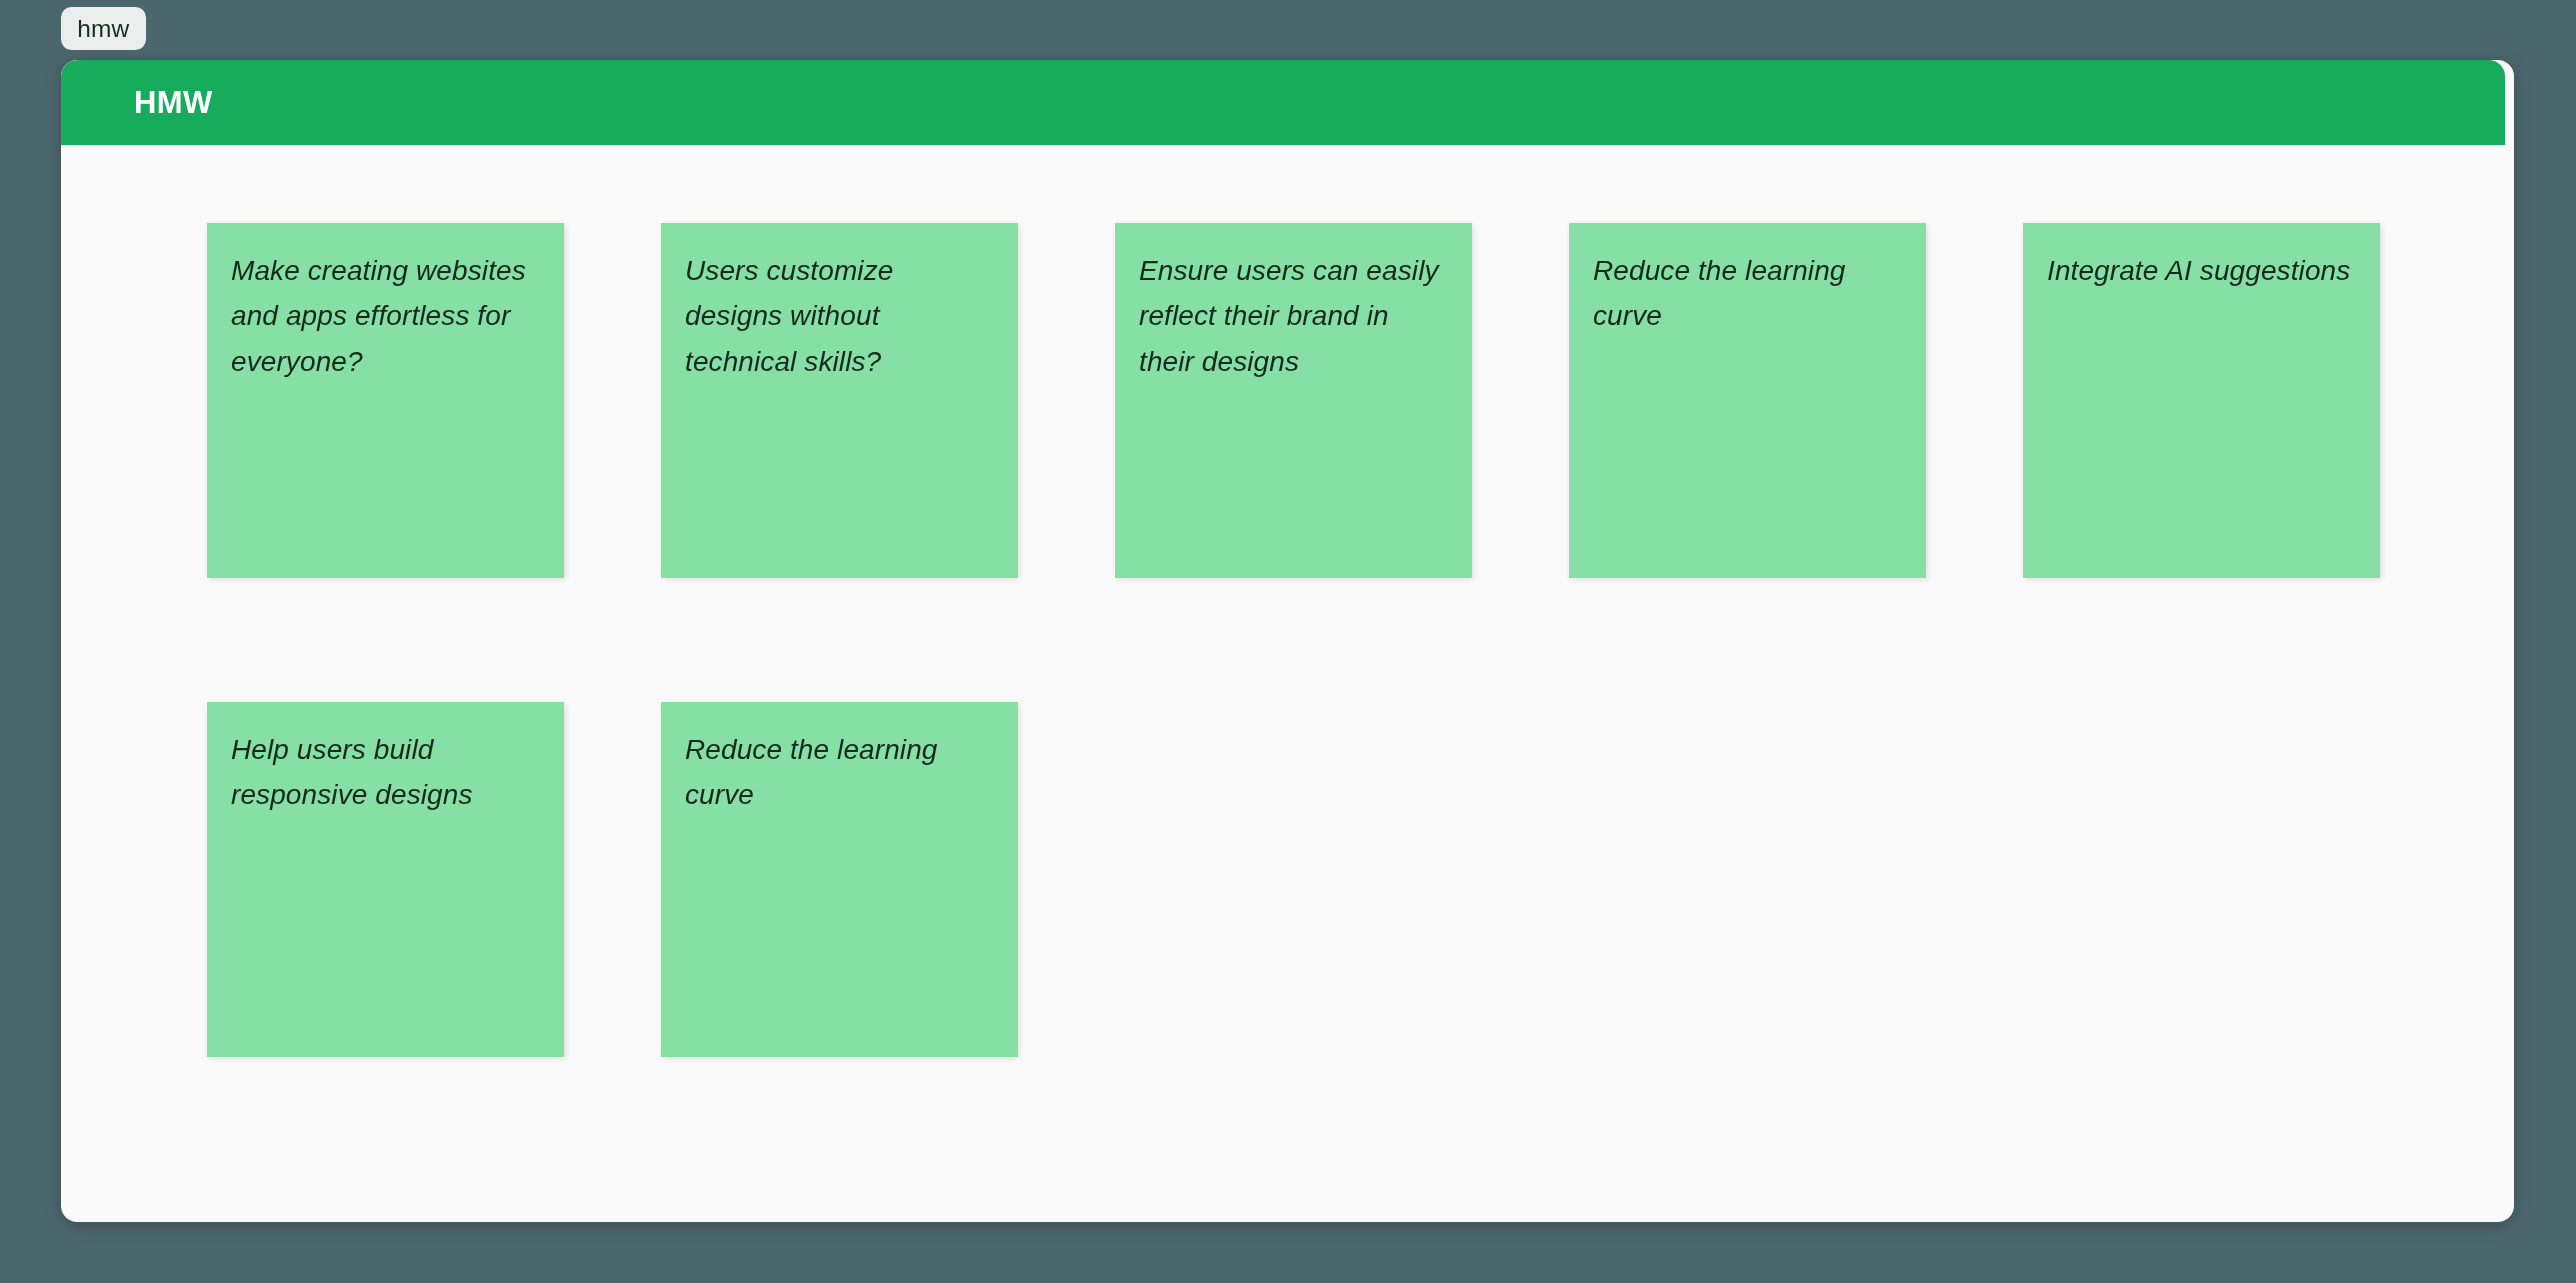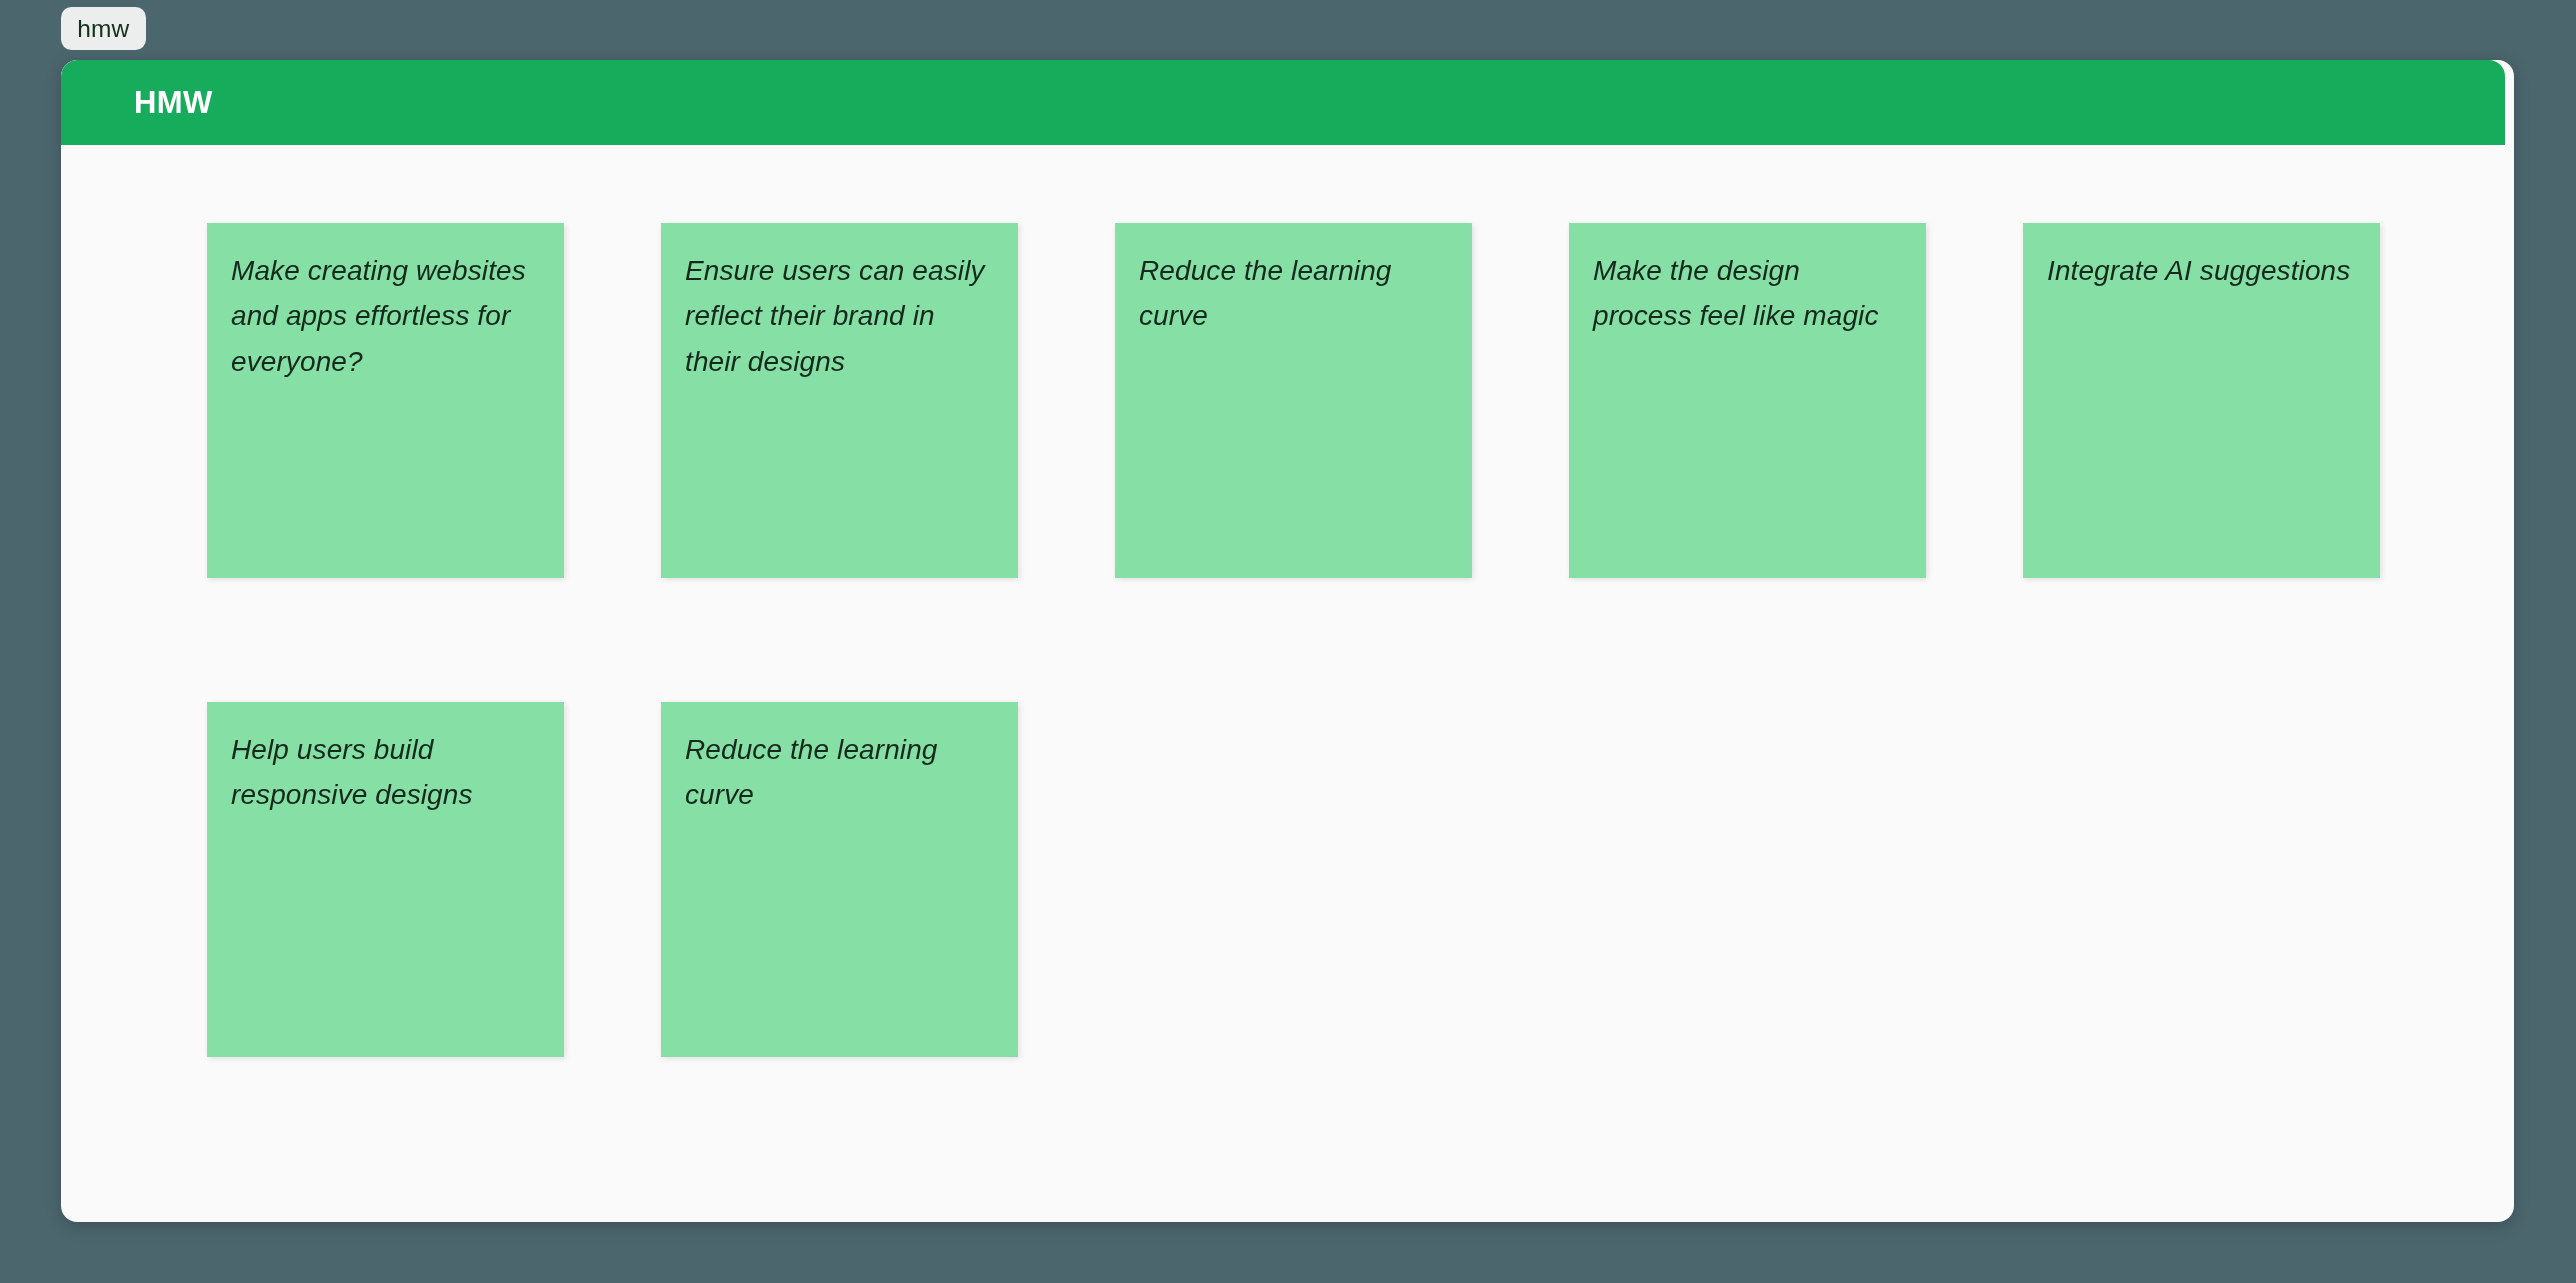--- a/index.html
+++ b/index.html
@@ -118,34 +118,34 @@
     <span class="board-title">HMW</span>
   </div>
 
   <div class="board-body">
     <div class="note-grid">
 
       <div class="note-card">
         <div class="note-text">Make creating websites and apps effortless for everyone?</div>
       </div>
 
+      <div class="note-card">
+        <div class="note-text">Users customize designs without technical skills?</div>
+      </div>
 
       <div class="note-card">
         <div class="note-text">Ensure users can easily reflect their brand in their designs</div>
       </div>
 
       <div class="note-card">
         <div class="note-text">Reduce the learning curve</div>
       </div>
 
 
 
-      <div class="note-card">
-        <div class="note-text">Make the design process feel like magic</div>
-      </div>
 
       <div class="note-card">
         <div class="note-text">Integrate AI suggestions</div>
       </div>
 
       <div class="note-card">
         <div class="note-text">Help users build responsive designs</div>
       </div>
 
       <div class="note-card">

